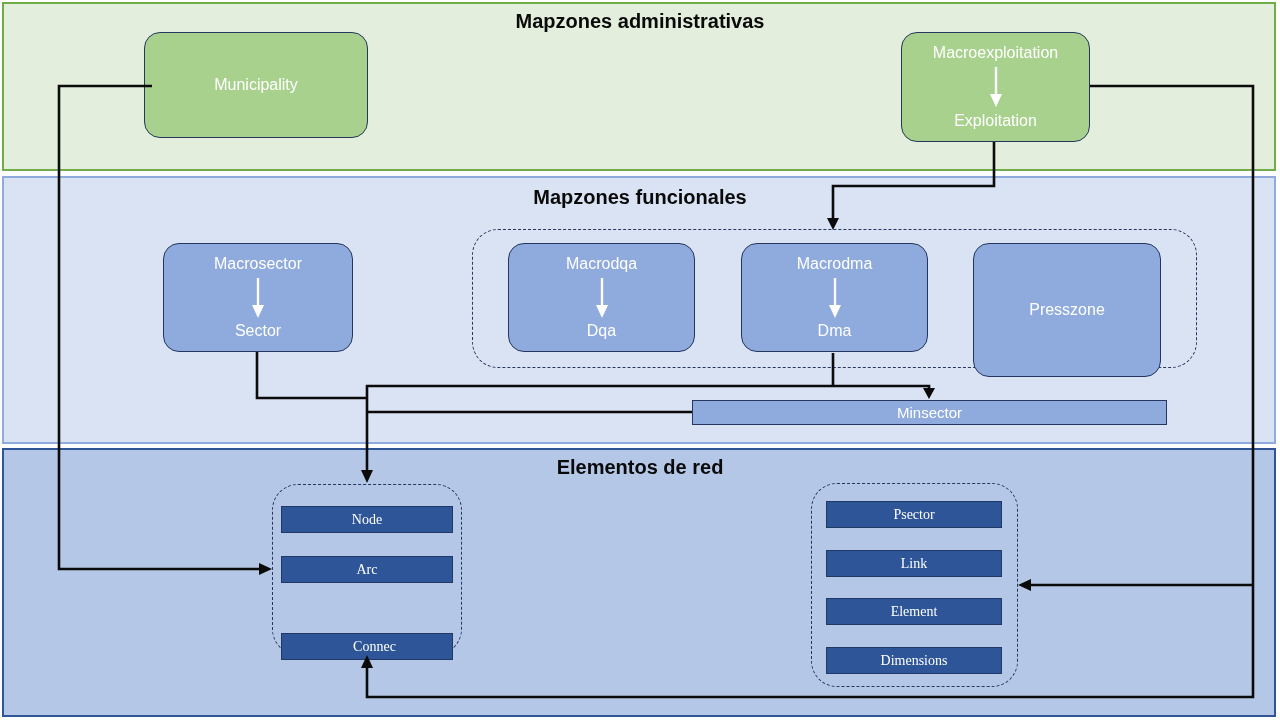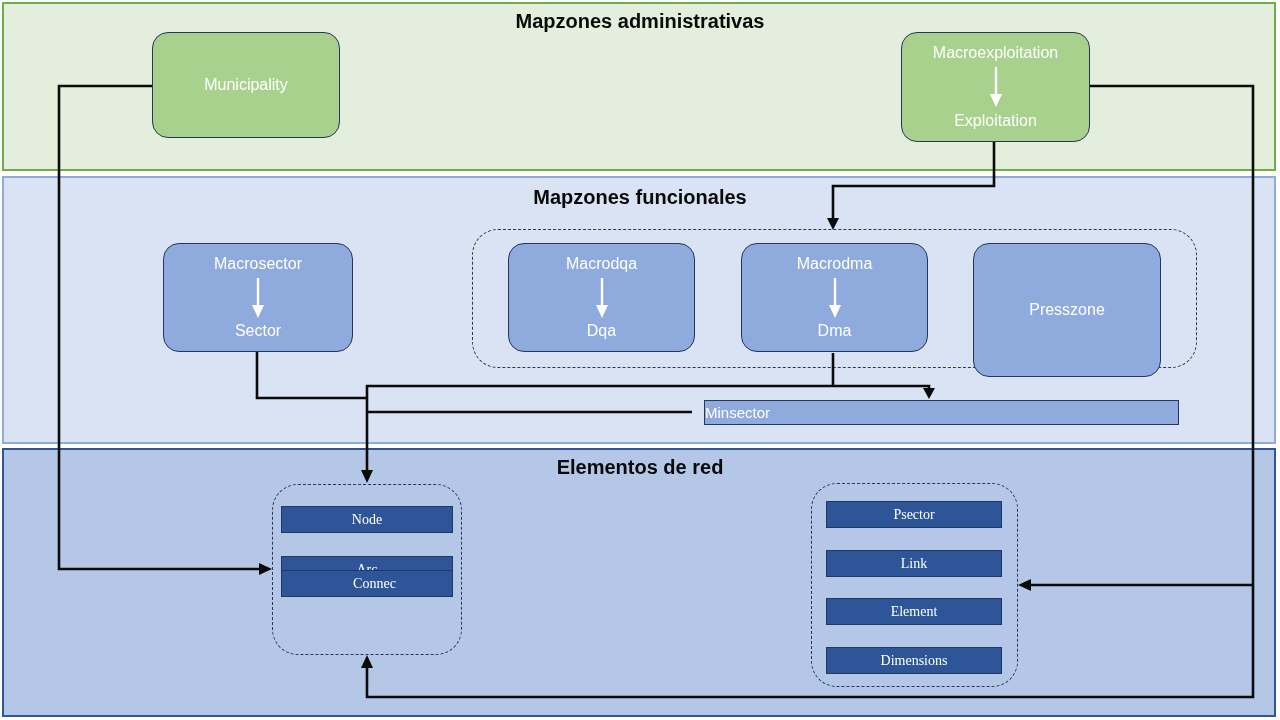--- a/index.html
+++ b/index.html
@@ -19,51 +19,51 @@
 
   .node{
     position:absolute;box-sizing:border-box;z-index:2;
     display:flex;align-items:center;justify-content:center;
     color:#ffffff;font-size:16px;text-align:center;
     border:1.5px solid #26365e;border-radius:16px;
   }
   .node.col{flex-direction:column;justify-content:space-between;padding:11px 6px;}
   .green{background:#a9d18e;}
   .blue{background:#8faadc;}
-  .n-municipality{left:152px;top:32px;width:188px;height:106px;}
+  .n-municipality{left:144px;top:32px;width:224px;height:106px;}
   .n-macroexploitation{left:901px;top:32px;width:189px;height:110px;}
   .n-macrosector{left:163px;top:243px;width:190px;height:109px;}
   .n-macrodqa{left:508px;top:243px;width:187px;height:109px;}
   .n-macrodma{left:741px;top:243px;width:187px;height:109px;}
   .n-presszone{left:973px;top:243px;width:188px;height:134px;}
 
   .dashed-group{
     position:absolute;box-sizing:border-box;z-index:1;
     border:1.4px dashed #26365e;border-radius:26px;background:transparent;
   }
   .dg-func{left:472px;top:229px;width:725px;height:139px;}
   .dg-net-left{left:272px;top:484px;width:190px;height:171px;}
   .dg-net-right{left:811px;top:483px;width:207px;height:204px;}
 
   .minsector{
     position:absolute;left:692px;top:400px;width:475px;height:25px;
     box-sizing:border-box;background:#8faadc;border:1.5px solid #26365e;
-    display:flex;align-items:center;justify-content:flex-start;
-    color:#ffffff;font-size:15px;z-index:2;margin-left:12px;
+    display:flex;align-items:center;justify-content:center;
+    color:#ffffff;font-size:15px;z-index:2;
   }
 
   .bar{
     position:absolute;box-sizing:border-box;z-index:2;
     width:172px;height:27px;background:#2e5597;border:1px solid #1f3864;
     display:flex;align-items:center;justify-content:center;
     color:#ffffff;font-size:14px;font-family:Liberation Serif, serif;
   }
   .bar-node{left:281px;top:506px;}
   .bar-arc{left:281px;top:556px;}
-  .bar-connec{left:281px;top:570px;padding-left:15px;}
+  .bar-connec{left:281px;top:633px;padding-left:15px;}
   .bar-r{width:176px;left:826px;}
   .bar-psector{top:501px;}
   .bar-link{top:550px;}
   .bar-element{top:598px;}
   .bar-dimensions{top:647px;}
 
   .connectors{position:absolute;left:0;top:0;z-index:4;pointer-events:none;}
   .connectors path{stroke:#0b0b0b;stroke-width:2.6;fill:none;}
   .connectors polygon{fill:#0b0b0b;}
   .arrow-icon{flex:0 0 auto;}

